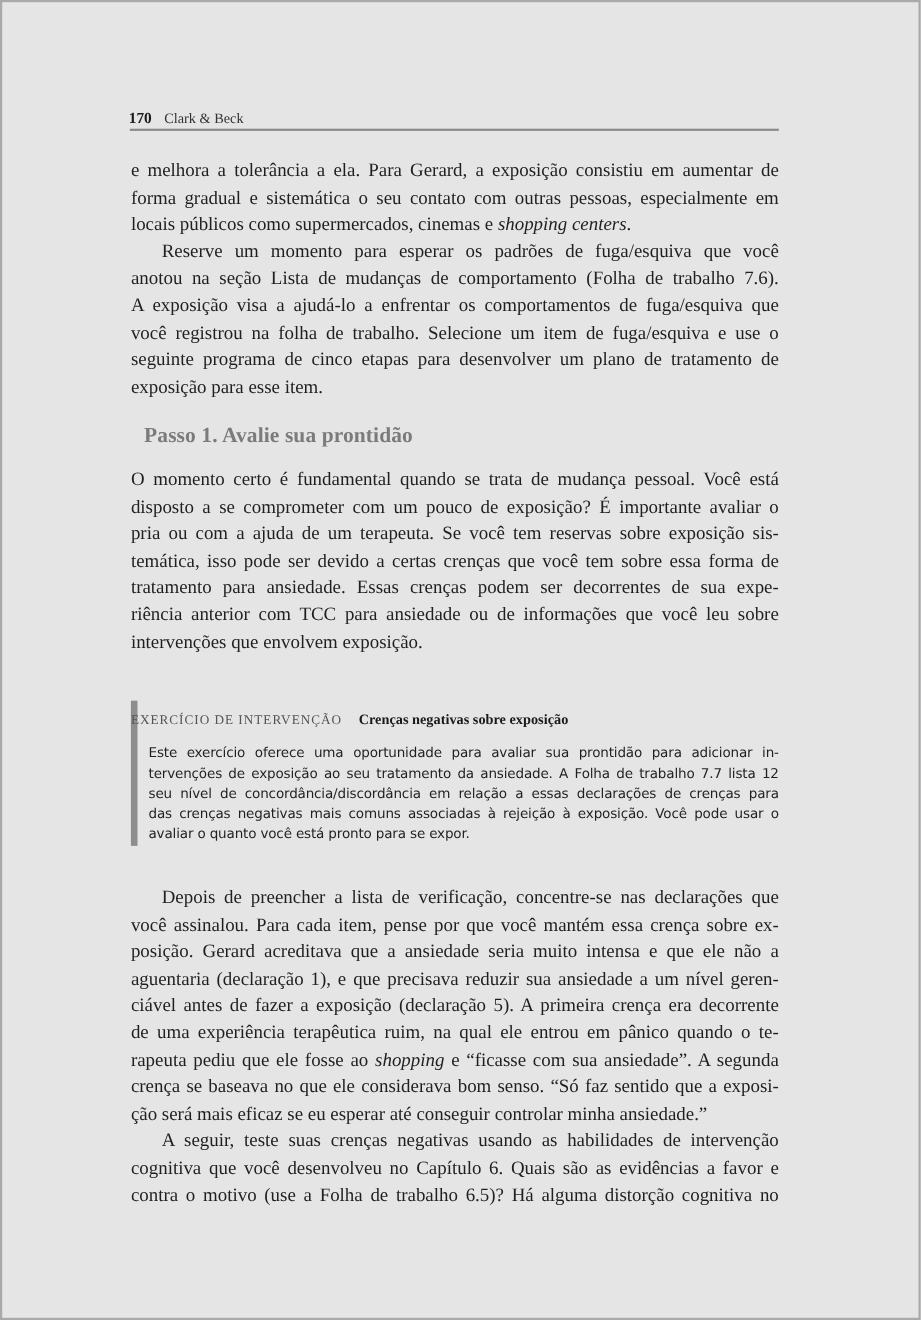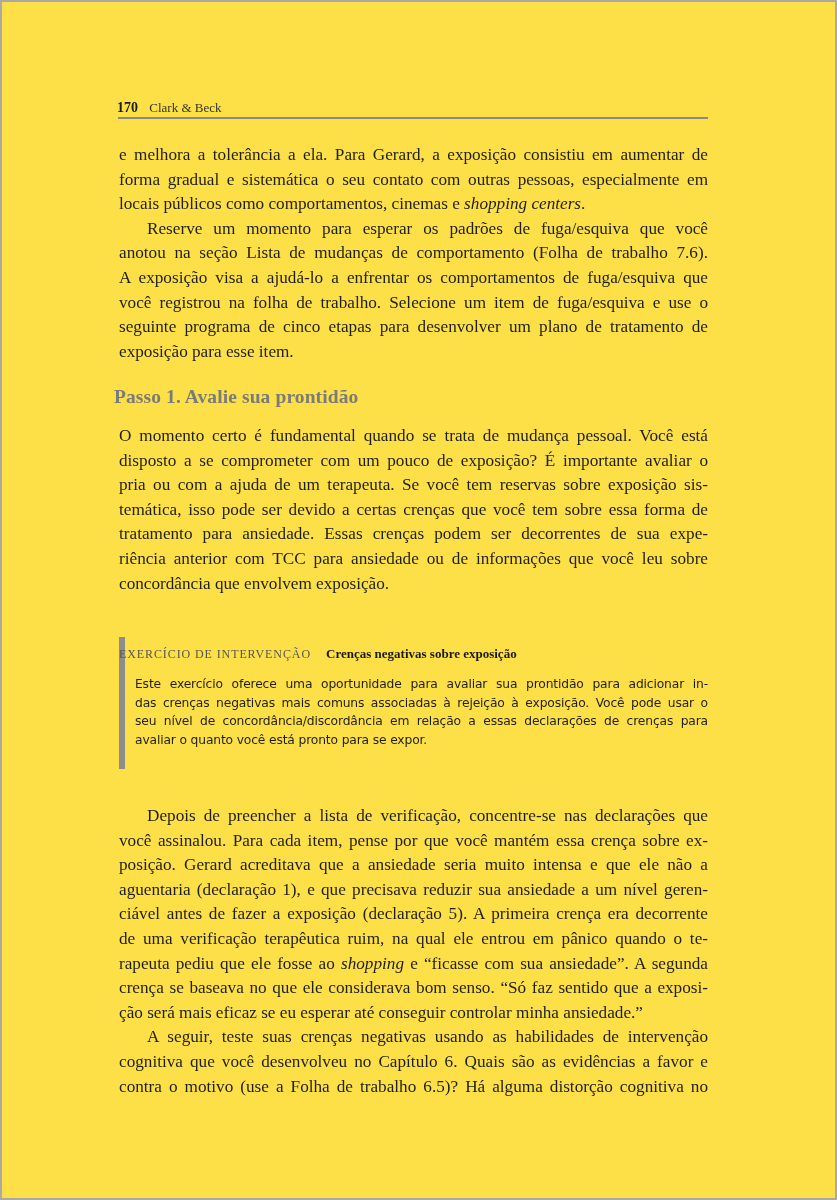--- a/index.html
+++ b/index.html
@@ -1,21 +1,21 @@
 <!DOCTYPE html>
 <html><head>
   <meta charset="utf-8">
   <style>
     html, body { margin: 0; padding: 0; background: #ffffff; }
     body { width: 837px; height: 1200px; position: relative; overflow: hidden; }
     .page {
       position: absolute; left: 0; top: 0;
       width: 833px; height: 1196px;
       border: 2px solid #a9a9a9;
-      background: #fde047;
+      background: #e5e5e5;
     }
     .running-head {
       position: absolute; left: 115px; top: 98px; width: 591px;
       height: 18px;
       font-family: "Liberation Serif", "DejaVu Serif", serif;
       font-size: 13px; color: #222;
       white-space: nowrap;
     }
     .running-head .folio { font-weight: bold; font-size: 14px; color: #1a1a1a; }
     .running-head .authors { margin-left: 8px; color: #333; }
@@ -28,21 +28,21 @@
       font-family: "Liberation Serif", "DejaVu Serif", serif;
       font-size: 17.2px; line-height: 24.6px; color: #1f1f1f;
       text-align: justify;
       hyphens: manual;
     }
     .text p { margin: 0; }
     .text em { font-style: italic; }
     .line { display: block; text-align: justify; text-align-last: justify; white-space: nowrap; }
     .line.last { text-align-last: left; }
     .sec-heading {
-      position: absolute; left: 112px; top: 384px;
+      position: absolute; left: 129px; top: 384px;
       font-family: "Liberation Serif", "DejaVu Serif", serif;
       font-size: 19.5px; font-weight: bold; color: #7b7b7b;
       letter-spacing: 0.1px;
     }
     .callout {
       position: absolute; left: 117px; top: 635px; width: 589px; height: 132px;
     }
     .callout-bar {
       position: absolute; left: 0; top: 0; width: 6px; height: 132px;
       background: #8d8d8d;
@@ -69,21 +69,21 @@
   <div class="running-head">
     <span class="folio">170</span>
     <span class="authors">Clark &amp; Beck</span>
   </div>
   <div class="head-rule"></div>
 
   <div class="text" style="top:141px;">
     <p>
       <span class="line">e melhora a tolerância a ela. Para Gerard, a exposição consistiu em aumentar de</span>
       <span class="line">forma gradual e sistemática o seu contato com outras pessoas, especialmente em</span>
-      <span class="line last"><span>locais públicos como comportamentos, cinemas e </span><em>shopping centers</em><span>.</span></span>
+      <span class="line last"><span>locais públicos como supermercados, cinemas e </span><em>shopping centers</em><span>.</span></span>
     </p>
     <p>
       <span class="line" style="padding-left:28px;">Reserve um momento para esperar os padrões de fuga/esquiva que você</span>
       <span class="line">anotou na seção Lista de mudanças de comportamento (Folha de trabalho 7.6).</span>
       <span class="line">A exposição visa a ajudá-lo a enfrentar os comportamentos de fuga/esquiva que</span>
       <span class="line">você registrou na folha de trabalho. Selecione um item de fuga/esquiva e use o</span>
       <span class="line">seguinte programa de cinco etapas para desenvolver um plano de tratamento de</span>
       <span class="line last">exposição para esse item.</span>
     </p>
   </div>
@@ -91,46 +91,47 @@
   <div class="sec-heading">Passo 1. Avalie sua prontidão</div>
 
   <div class="text" style="top:422px;">
     <p>
       <span class="line">O momento certo é fundamental quando se trata de mudança pessoal. Você está</span>
       <span class="line">disposto a se comprometer com um pouco de exposição? É importante avaliar o</span>
       <span class="line">pria ou com a ajuda de um terapeuta. Se você tem reservas sobre exposição sis-</span>
       <span class="line">temática, isso pode ser devido a certas crenças que você tem sobre essa forma de</span>
       <span class="line">tratamento para ansiedade. Essas crenças podem ser decorrentes de sua expe-</span>
       <span class="line">riência anterior com TCC para ansiedade ou de informações que você leu sobre</span>
-      <span class="line last">concordância que envolvem exposição.</span>
+      <span class="line last">intervenções que envolvem exposição.</span>
     </p>
   </div>
 
   <div class="callout">
     <div class="callout-bar"></div>
     <div class="callout-title">
       <span class="kicker">EXERCÍCIO DE INTERVENÇÃO</span>
       <span class="ctitle">Crenças negativas sobre exposição</span>
     </div>
     <div class="callout-body">
       <span class="line">Este exercício oferece uma oportunidade para avaliar sua prontidão para adicionar in-</span>
+      <span class="line">tervenções de exposição ao seu tratamento da ansiedade. A Folha de trabalho 7.7 lista 12</span>
+      <span class="line">seu nível de concordância/discordância em relação a essas declarações de crenças para</span>
       <span class="line">das crenças negativas mais comuns associadas à rejeição à exposição. Você pode usar o</span>
-      <span class="line">seu nível de concordância/discordância em relação a essas declarações de crenças para</span>
       <span class="line last">avaliar o quanto você está pronto para se expor.</span>
     </div>
   </div>
 
   <div class="text" style="top:802px;">
     <p>
       <span class="line" style="padding-left:28px;">Depois de preencher a lista de verificação, concentre-se nas declarações que</span>
       <span class="line">você assinalou. Para cada item, pense por que você mantém essa crença sobre ex-</span>
       <span class="line">posição. Gerard acreditava que a ansiedade seria muito intensa e que ele não a</span>
       <span class="line">aguentaria (declaração 1), e que precisava reduzir sua ansiedade a um nível geren-</span>
       <span class="line">ciável antes de fazer a exposição (declaração 5). A primeira crença era decorrente</span>
-      <span class="line">de uma verificação terapêutica ruim, na qual ele entrou em pânico quando o te-</span>
+      <span class="line">de uma experiência terapêutica ruim, na qual ele entrou em pânico quando o te-</span>
       <span class="line"><span>rapeuta pediu que ele fosse ao </span><em>shopping</em><span> e “ficasse com sua ansiedade”. A segunda</span></span>
       <span class="line">crença se baseava no que ele considerava bom senso. “Só faz sentido que a exposi-</span>
       <span class="line last">ção será mais eficaz se eu esperar até conseguir controlar minha ansiedade.”</span>
     </p>
     <p>
       <span class="line" style="padding-left:28px;">A seguir, teste suas crenças negativas usando as habilidades de intervenção</span>
       <span class="line">cognitiva que você desenvolveu no Capítulo 6. Quais são as evidências a favor e</span>
       <span class="line">contra o motivo (use a Folha de trabalho 6.5)? Há alguma distorção cognitiva no</span>
     </p>
   </div>

